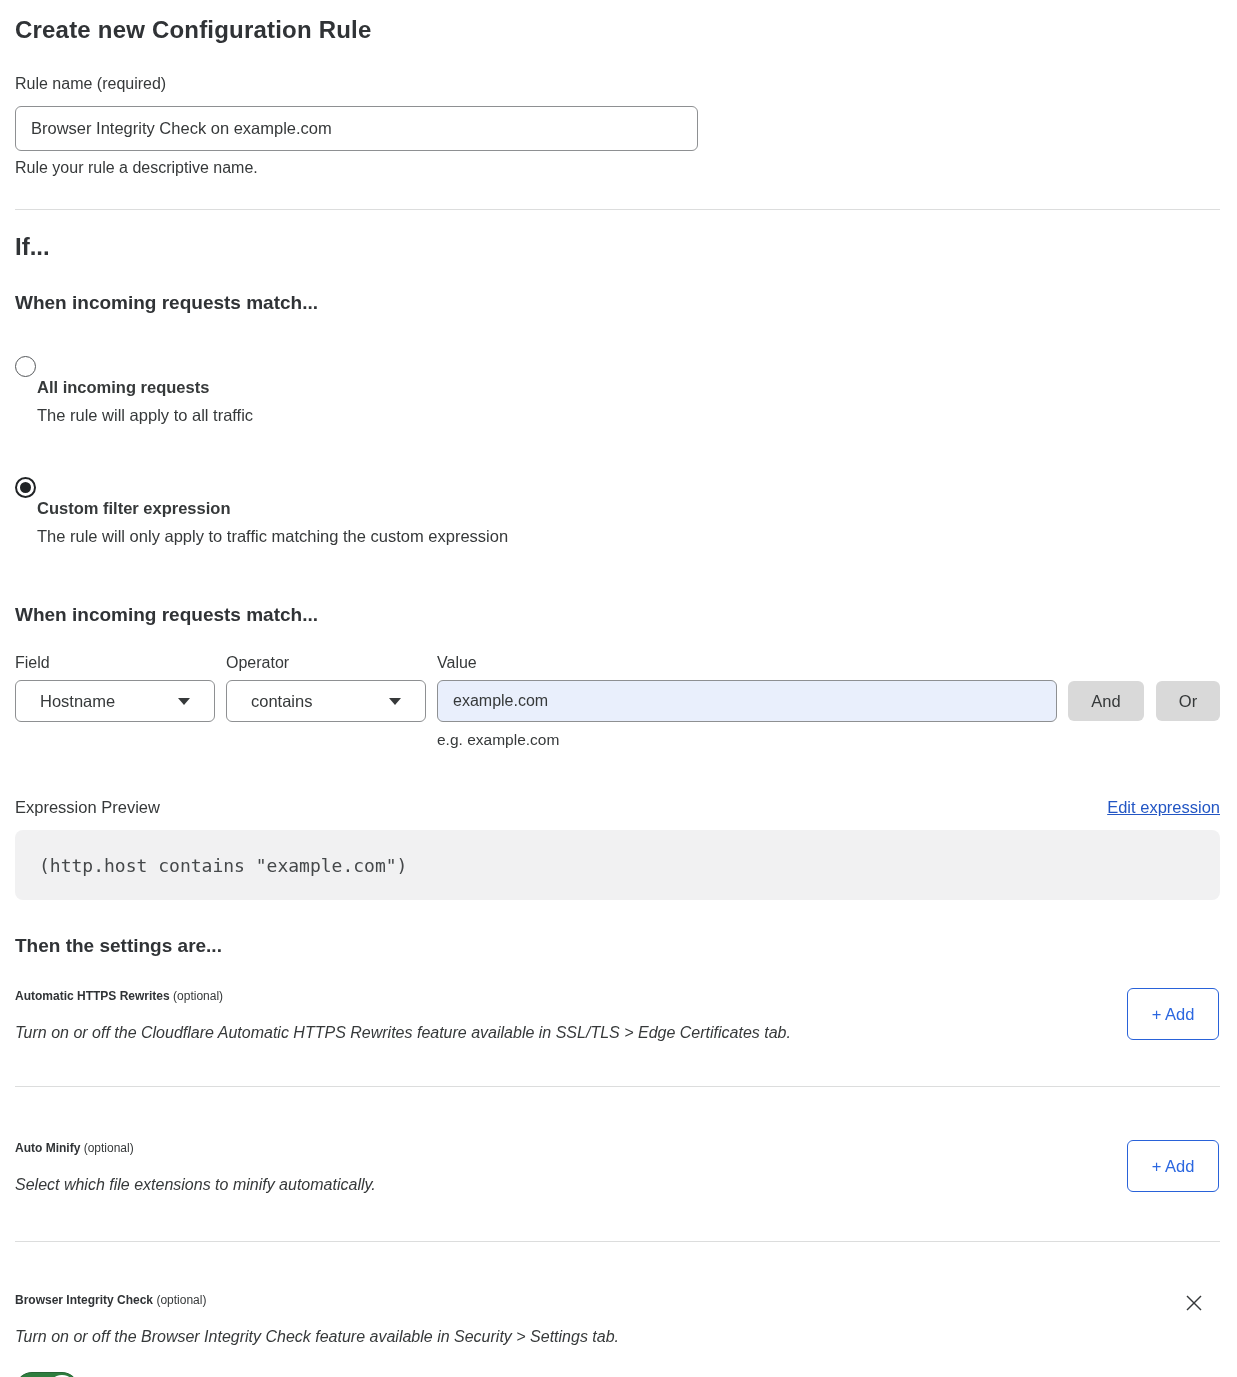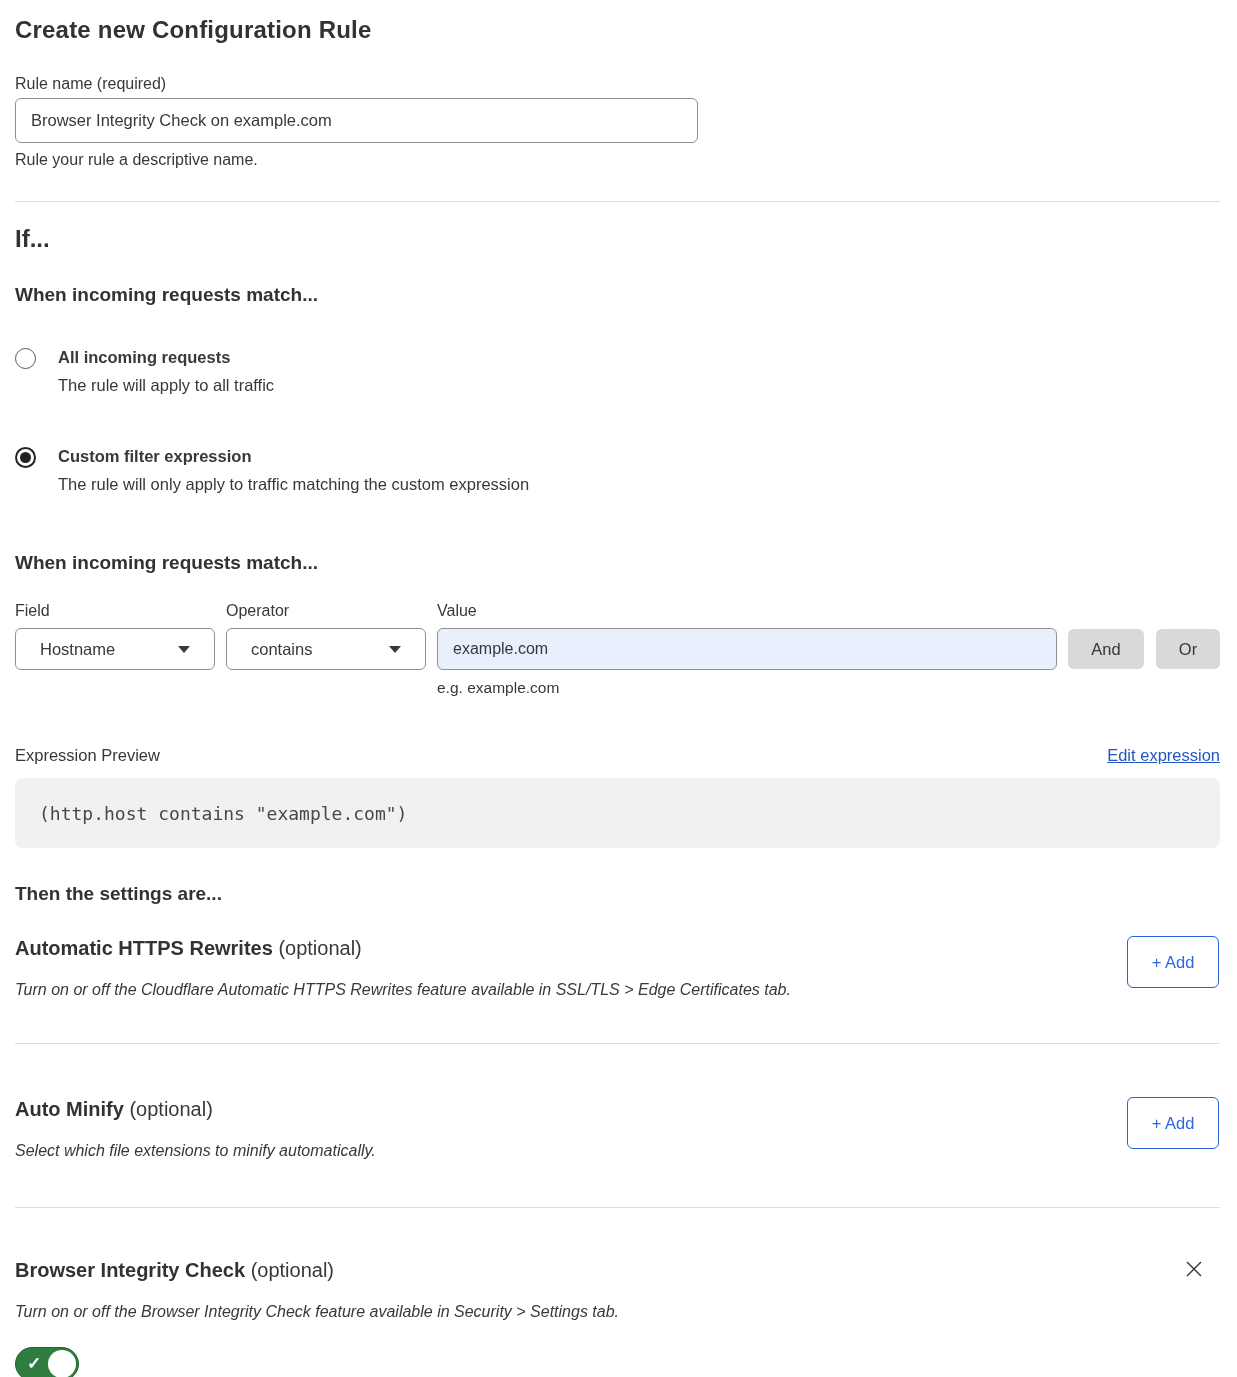--- a/index.html
+++ b/index.html
@@ -8,33 +8,33 @@
     width: 1237px; min-height: 1377px;
     font-family: "Liberation Sans", sans-serif;
     color: #36393a;
   }
   .container { padding: 16px 17px 20px 15px; }
 
   .page-title { font-size: 24px; font-weight: 700; margin: 0; color: #303336; letter-spacing: .2px; }
 
   .field-label { font-size: 16px; margin-top: 31px; }
   .text-input {
-    display: block; margin-top: 5px; width: 683px; height: 45px;
+    display: block; margin-top: 13px; width: 683px; height: 45px;
     border: 1px solid #8e9092; border-radius: 6px;
     font-family: "Liberation Sans", sans-serif; font-size: 16.5px; color: #36393a;
     padding: 0 15px; background: #fff;
   }
   .help-text { font-size: 16px; margin-top: 8px; }
 
   .divider { border: none; border-top: 1px solid #dcdddd; margin: 32px 0 0 0; }
   .if-heading { font-size: 24px; font-weight: 700; margin: 23px 0 0 0; color: #303336; }
   .match-heading { font-size: 19px; font-weight: 700; margin: 31px 0 0 0; color: #303336; }
   .match-heading.second { margin-top: 57px; }
 
-  .radio-row { display: flex; margin-top: 41px; }
+  .radio-row { display: flex; margin-top: 41px; flex-direction: column; }
   .radio-row.second { margin-top: 50px; }
   .radio-outer {
     width: 21px; height: 21px; border-radius: 50%;
     border: 1.5px solid #54575a; flex: none; margin-top: 1px;
     display: flex; align-items: center; justify-content: center;
     background: #fff; cursor: pointer;
   }
   .radio-outer.selected { border: 2px solid #202325; }
   .radio-dot { width: 11px; height: 11px; border-radius: 50%; background: #202325; }
   .radio-texts { margin-left: 22px; }
@@ -77,21 +77,21 @@
     display: flex; align-items: center; padding: 0 24px;
     font-family: "DejaVu Sans Mono", monospace; font-size: 18px; color: #45484a;
   }
 
   .then-heading { font-size: 19px; font-weight: 700; margin: 35px 0 0 0; color: #303336; }
 
   .setting { position: relative; }
   .setting.first { margin-top: 32px; }
   .setting.mid { margin-top: 54px; }
   .setting.last { margin-top: 51px; }
-  .setting-title { font-size: 20px; font-weight: 700; color: #303336; }
+  .setting-title { font-size: 12px; font-weight: 700; color: #303336; }
   .optional { font-weight: 400; color: #36393a; }
   .setting-desc { font-size: 16px; line-height: 19px; margin-top: 20px; font-style: italic; }
   .add-btn {
     position: absolute; right: 1px; top: -1px; width: 92px; height: 52px;
     border: 1px solid #2962d9; background: #fff; color: #2b67e0;
     border-radius: 6px; font-family: "Liberation Sans", sans-serif; font-size: 16.5px; cursor: pointer;
   }
   .setting .div-after { border: none; border-top: 1px solid #dcdddd; margin: 44px 0 0 0; }
   .setting.mid .div-after { margin-top: 47px; }
 

